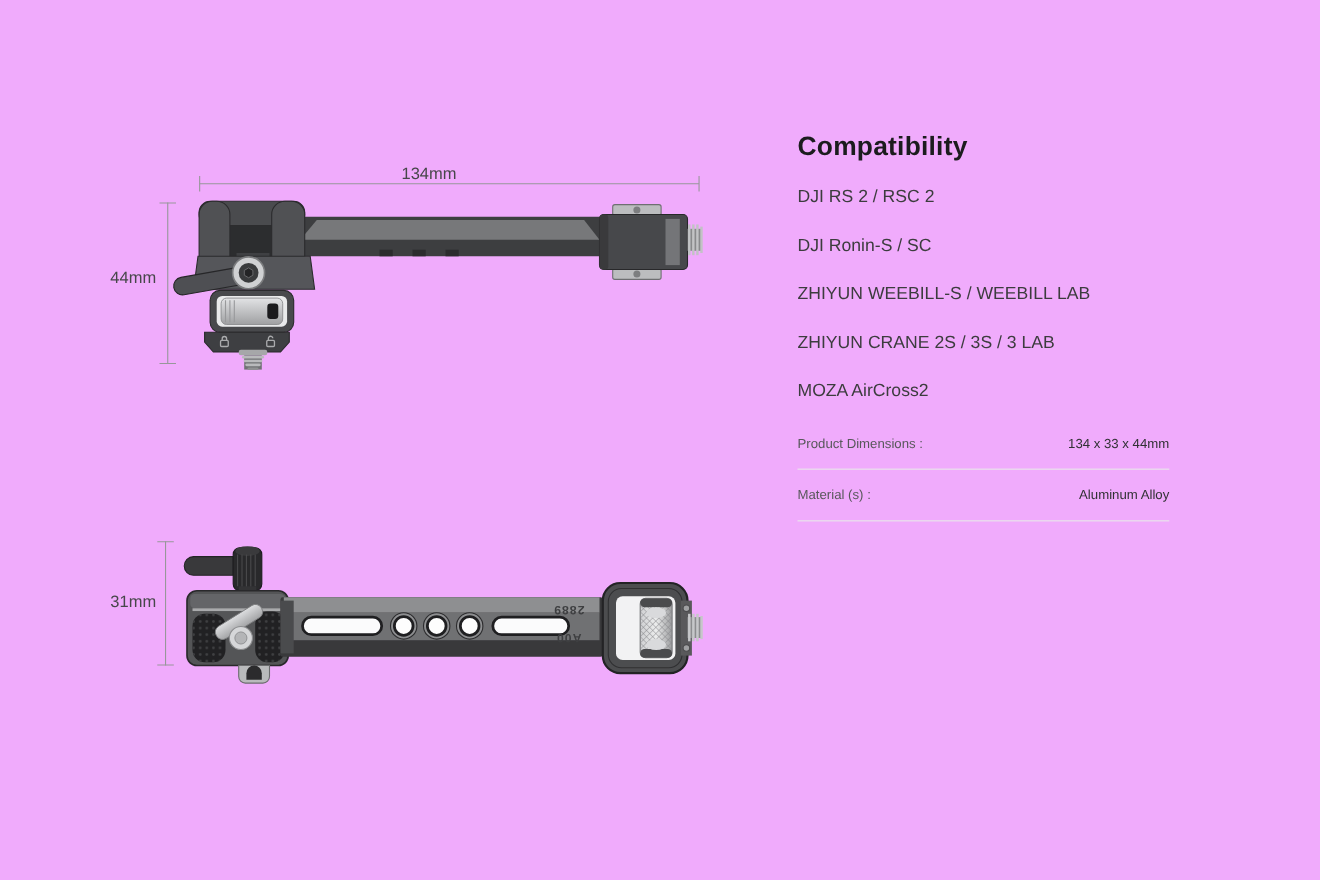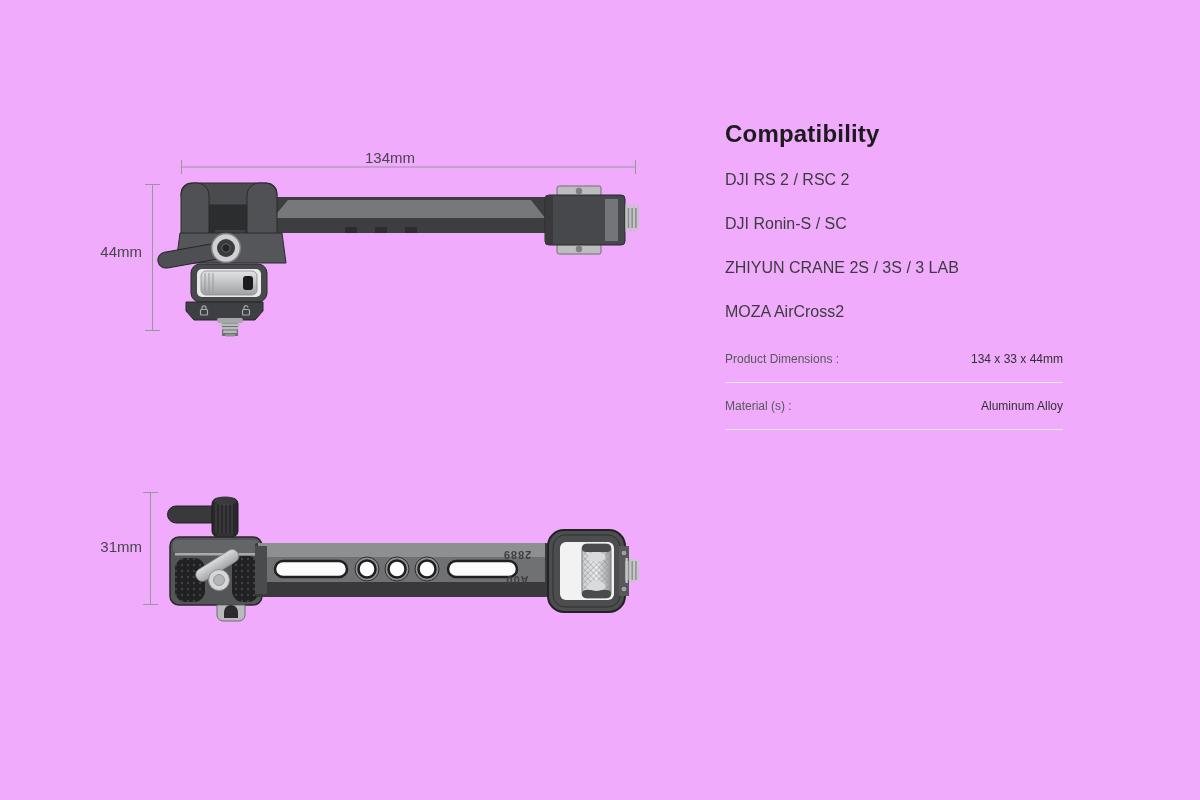--- a/index.html
+++ b/index.html
@@ -266,20 +266,21 @@
     </g>
   </svg>
 
   <div class="info">
 
     <h2 class="section-title">Compatibility</h2>
 
     <ul class="compat-list">
       <li>DJI RS 2 / RSC 2</li>
       <li>DJI Ronin-S / SC</li>
+      <li>ZHIYUN WEEBILL-S / WEEBILL LAB</li>
       <li>ZHIYUN CRANE 2S / 3S / 3 LAB</li>
       <li>MOZA AirCross2</li>
     </ul>
 
 
     <div class="param-rows">
       <div class="param-row">
         <span class="param-label">Product Dimensions :</span>
         <span class="param-value">134 x 33 x 44mm</span>
       </div>

